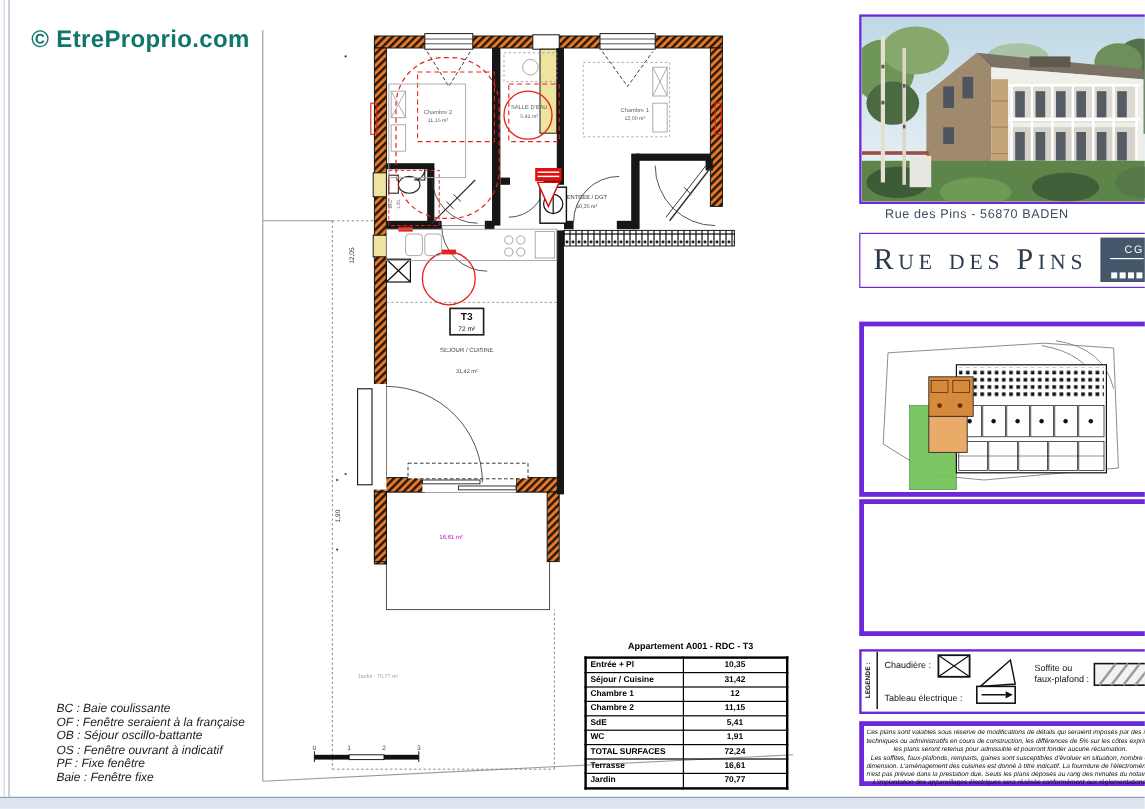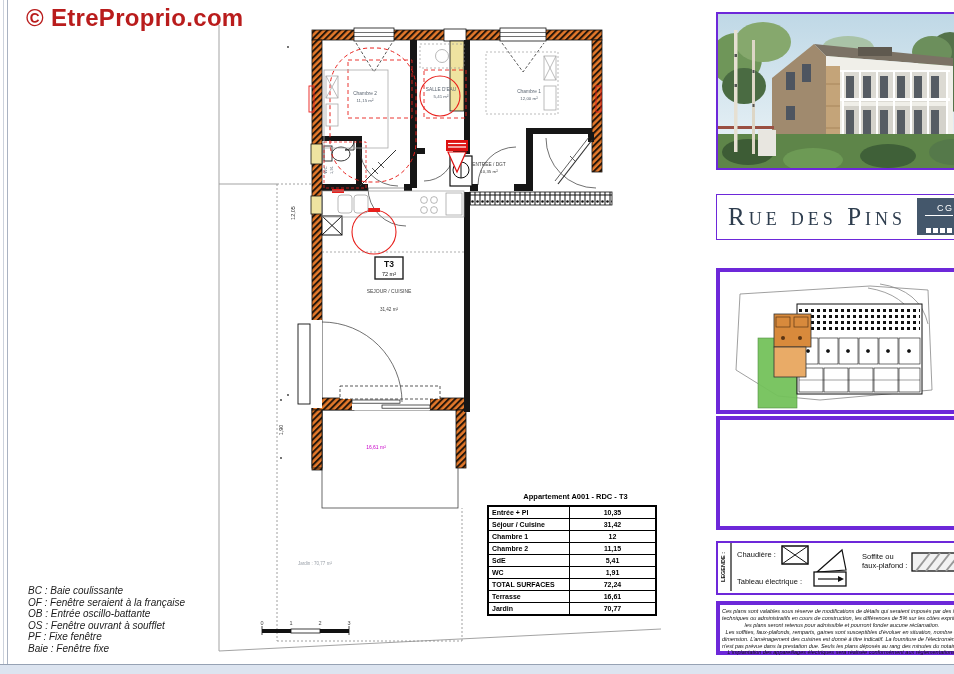--- a/index.html
+++ b/index.html
@@ -1,23 +1,23 @@
 <!DOCTYPE html>
 <html><head>
 <meta charset="utf-8">
 <style>
   html,body{margin:0;padding:0;background:#fff;overflow:hidden}
   .page{position:relative;width:954px;height:674px;background:#ffffff;font-family:"Liberation Sans",sans-serif;}
   .vline{position:absolute;top:0;height:664px;width:1px;}
-  .watermark{position:absolute;left:26px;top:4px;font-size:24px;font-weight:600;letter-spacing:.3px;
-    color:#b91c1c;text-shadow:1px 1px 1px rgba(255,255,255,.95);}
+  .watermark{position:absolute;left:26px;top:22px;font-size:20px;font-weight:600;letter-spacing:.3px;
+    color:#0f766e;text-shadow:1px 1px 1px rgba(255,255,255,.95);}
   svg.plan{position:absolute;left:0;top:0;}
   svg text{font-family:"Liberation Sans",sans-serif;}
-  .abbrev{position:absolute;left:28px;top:585px;font-style:italic;font-size:10px;line-height:11.5px;color:#1c1c1c;}
-  .twrap{position:absolute;left:487px;top:492px;width:177px;}
+  .abbrev{position:absolute;left:47px;top:585px;font-style:italic;font-size:10px;line-height:11.5px;color:#1c1c1c;}
+  .twrap{position:absolute;left:487px;top:534px;width:177px;}
   .ttitle{font-size:7.5px;font-weight:bold;text-align:center;color:#000;margin-bottom:4px;}
   table.surf{border-collapse:collapse;border:2px solid #000;width:170px;}
   table.surf td{border:1px solid #000;font-size:7px;font-weight:bold;height:11px;padding:0 3px;color:#000;}
   td.tl{width:78px;text-align:left;}
   td.tv{width:86px;text-align:center;}
   .box{position:absolute;left:716px;width:252px;background:#fff;border:4px solid #6d28d9;box-sizing:border-box;}
   .photoBox{top:12px;height:158px;border-width:2px;overflow:hidden;}
   .caption{position:absolute;left:688px;top:173px;width:252px;text-align:center;font-size:10.5px;
     letter-spacing:.5px;color:#3d4d61;}
   .titleBox{top:194px;height:46px;border-width:1.5px;}
@@ -258,22 +258,22 @@
       <rect x="291" y="629" width="29" height="4" fill="#fff" stroke="#111" stroke-width="0.8"></rect>
       <rect x="320" y="629" width="29" height="4" fill="#111"></rect>
       <line x1="262" y1="626" x2="262" y2="635" stroke="#111" stroke-width="0.8"></line>
       <line x1="349" y1="626" x2="349" y2="635" stroke="#111" stroke-width="0.8"></line>
     </g>
   </svg>
 
   <div class="abbrev">
     <div>BC : Baie coulissante</div>
     <div>OF : Fenêtre seraient à la française</div>
-    <div>OB : Entrée oscillo-battante</div>
-    <div>OS : Fenêtre ouvrant à soufflet</div>
+    <div>OB : Séjour oscillo-battante</div>
+    <div>OS : Fenêtre ouvrant à indicatif</div>
     <div>PF : Fixe fenêtre</div>
     <div>Baie : Fenêtre fixe</div>
   </div>
 
   <div class="twrap">
     <div class="ttitle">Appartement A001 - RDC - T3</div>
     <table class="surf">
       <tbody>
         <tr>
             <td class="tl">Entrée + Pl</td>
@@ -384,20 +384,21 @@
         <rect x="16" y="16" width="3.5" height="122" fill="#e6e0d2"></rect>
         <rect x="34" y="26" width="3" height="114" fill="#ddd6c6"></rect>
         <rect x="16.5" y="40" width="2.5" height="3" fill="#555"></rect>
           <rect x="16.5" y="70" width="2.5" height="3" fill="#555"></rect>
         <rect x="34.5" y="56" width="2" height="3" fill="#555"></rect>
           <rect x="34.5" y="90" width="2" height="3" fill="#555"></rect>
       </g>
     </svg>
   </div>
 
+  <div class="caption">Rue des Pins - 56870 BADEN</div>
 
   <div class="box titleBox">
     <div class="projTitle">Rue des Pins</div>
     <div class="logo">
       <div class="lt">CGPA</div>
       <div class="lr"></div>
       <span class="sq"></span><span class="sq"></span><span class="sq"></span><span class="sq"></span>
     </div>
   </div>
 

